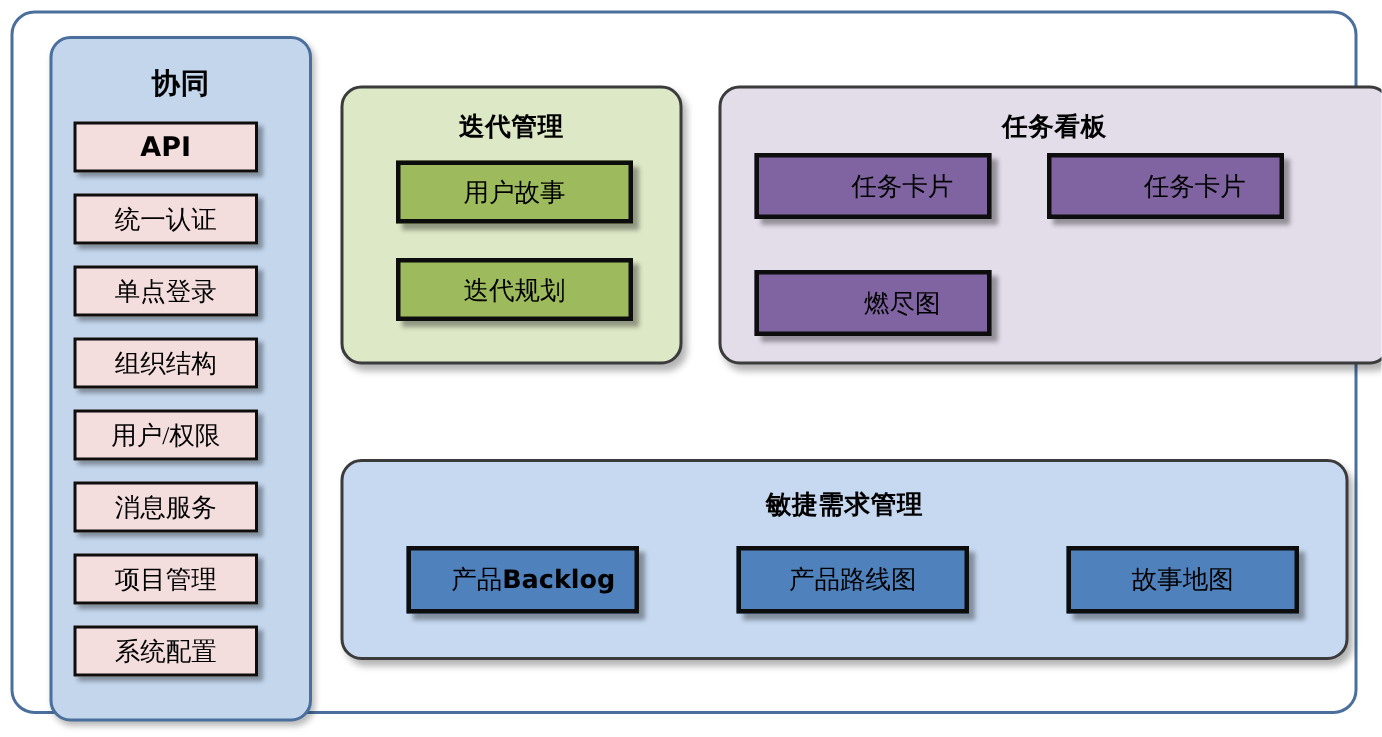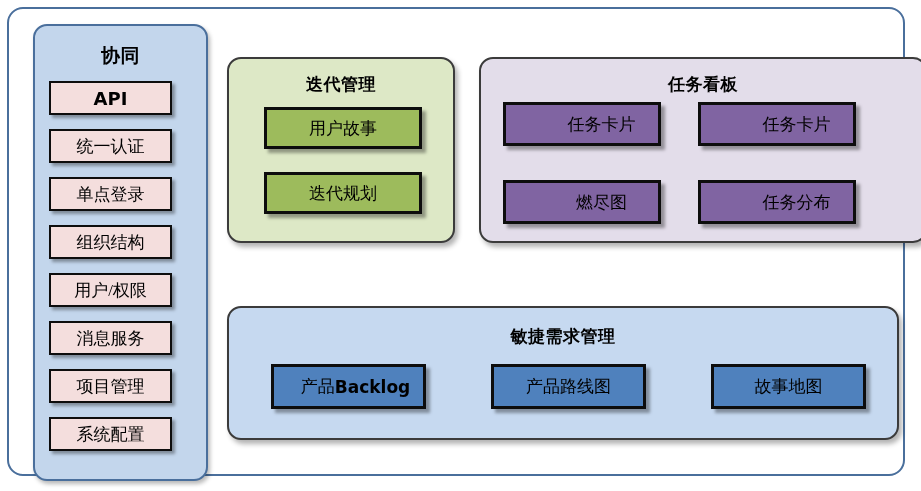--- a/index.html
+++ b/index.html
@@ -205,21 +205,20 @@
     <div class="sidebar-item" style="top:295px">消息服务</div>
     <div class="sidebar-item" style="top:343px">项目管理</div>
     <div class="sidebar-item" style="top:391px">系统配置</div>
   </div>
 
   <div class="panel" id="taskboard-panel">
     <div class="panel-title">任务看板</div>
     <div class="purple-box" style="left:22px;  top:43px">任务卡片</div>
     <div class="purple-box" style="left:217px; top:43px">任务卡片</div>
     <div class="purple-box" style="left:22px;  top:121px">燃尽图</div>
-    <div class="purple-box" style="left:217px; top:121px">任务分布</div>
   </div>
 
   <div class="panel" id="agile-panel">
     <div class="panel-title">敏捷需求管理</div>
   </div>
 
   <div class="blue-box mixed-bold" style="left:262px">产品<b>Backlog</b></div>
   <div class="blue-box" style="left:482px">产品路线图</div>
   <div class="blue-box" style="left:702px">故事地图</div>
 

